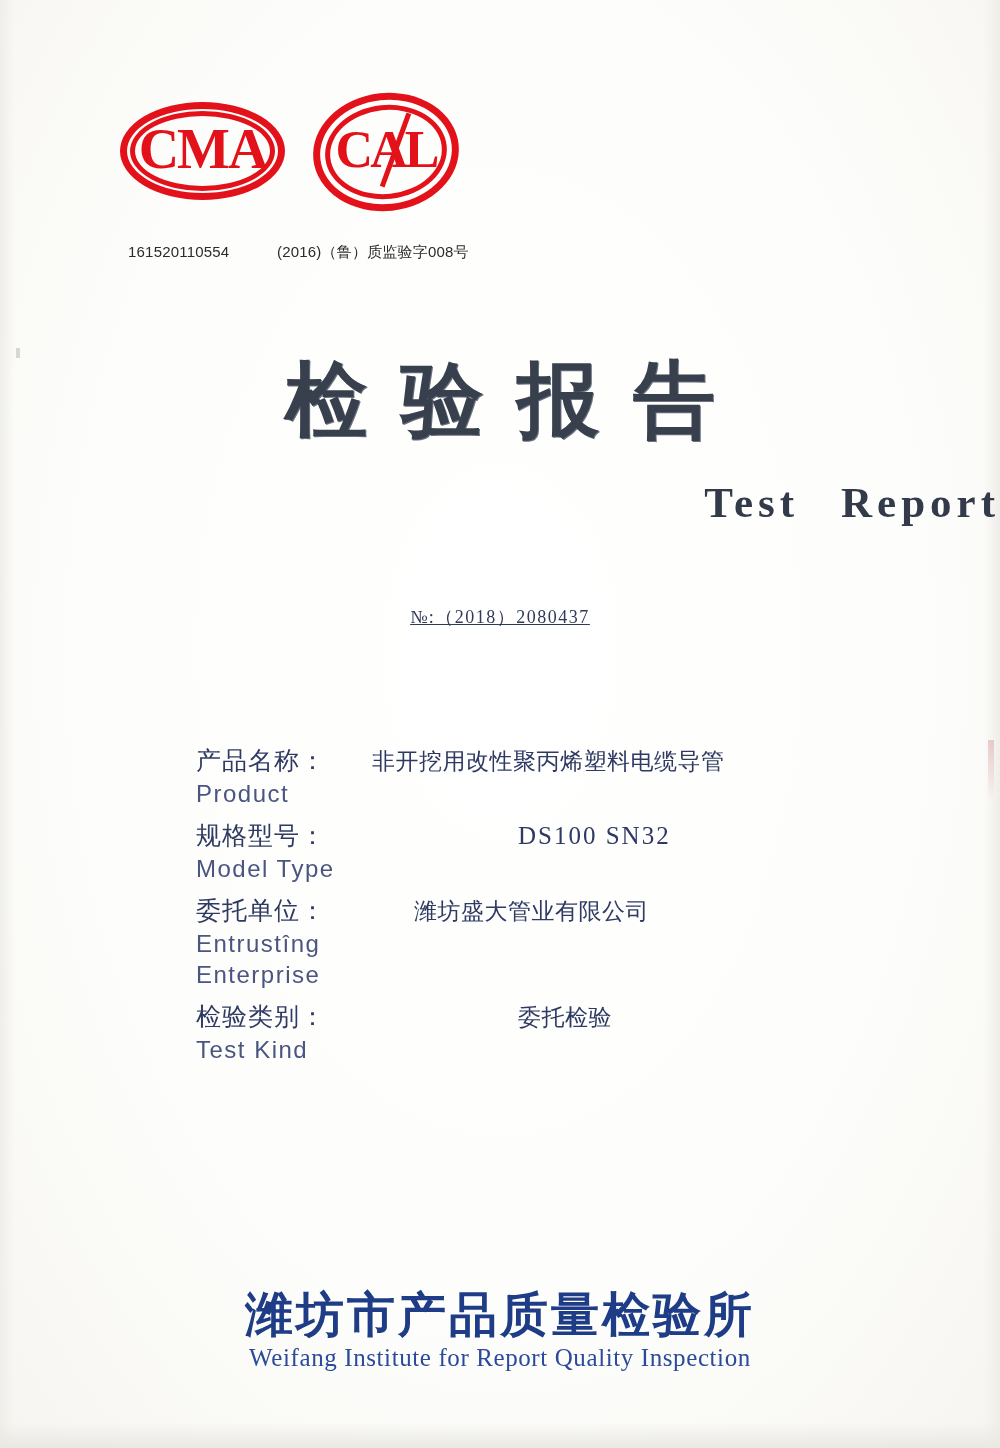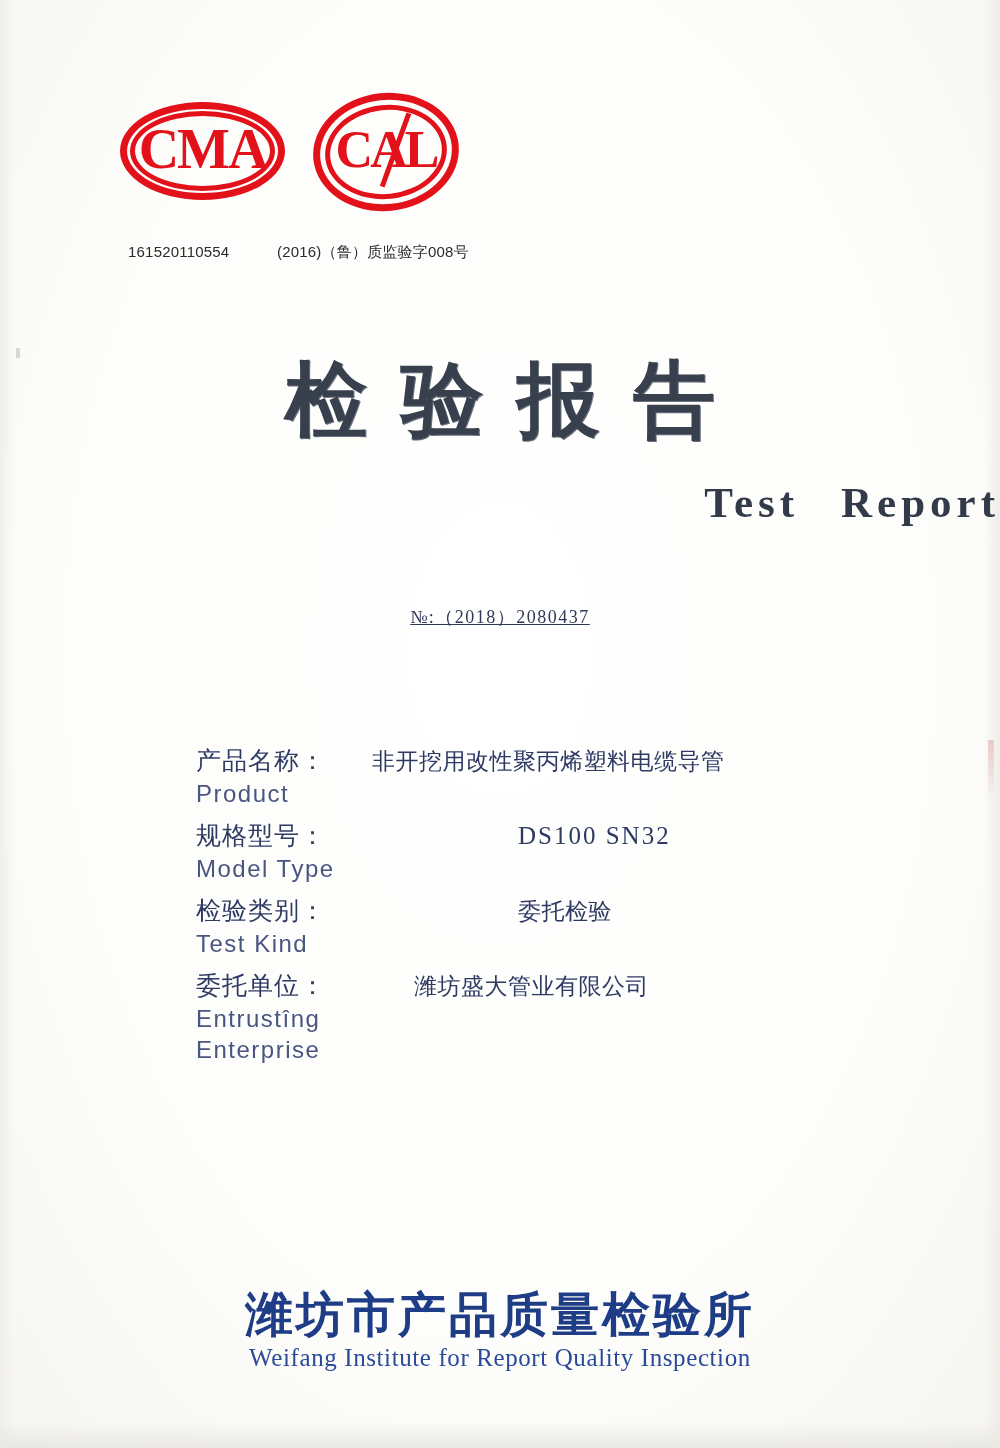--- a/index.html
+++ b/index.html
@@ -299,29 +299,29 @@
       <span class="field-value v-product">非开挖用改性聚丙烯塑料电缆导管</span>
     </div>
 
     <div class="field-row">
       <span class="label-cn">规格型号：</span>
       <span class="label-en">Model Type</span>
       <span class="field-value serif v-model">DS100 SN32</span>
     </div>
 
     <div class="field-row">
-      <span class="label-cn">检验类别：</span>
-      <span class="label-en">Test Kind</span>
-      <span class="field-value v-kind">委托检验</span>
-    </div>
-
-    <div class="field-row">
       <span class="label-cn">委托单位：</span>
       <span class="label-en">Entrustîng</span>
       <span class="label-en">Enterprise</span>
       <span class="field-value v-entrust">潍坊盛大管业有限公司</span>
     </div>
 
+    <div class="field-row">
+      <span class="label-cn">检验类别：</span>
+      <span class="label-en">Test Kind</span>
+      <span class="field-value v-kind">委托检验</span>
+    </div>
+
   </div>
 
   <div class="footer-cn">潍坊市产品质量检验所</div>
   <div class="footer-en">Weifang Institute for Report Quality Inspection</div>
 </div>
 
 </body></html>

